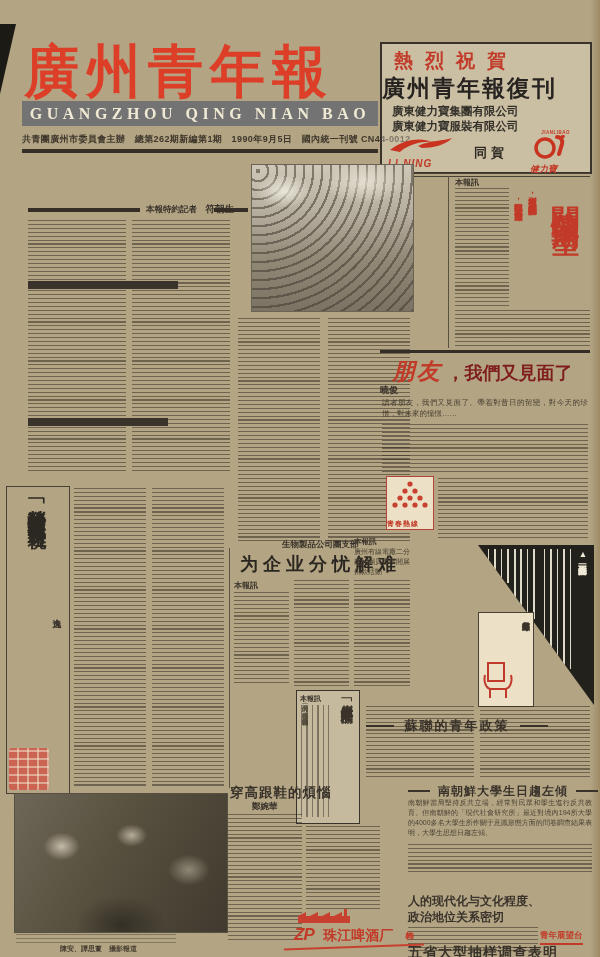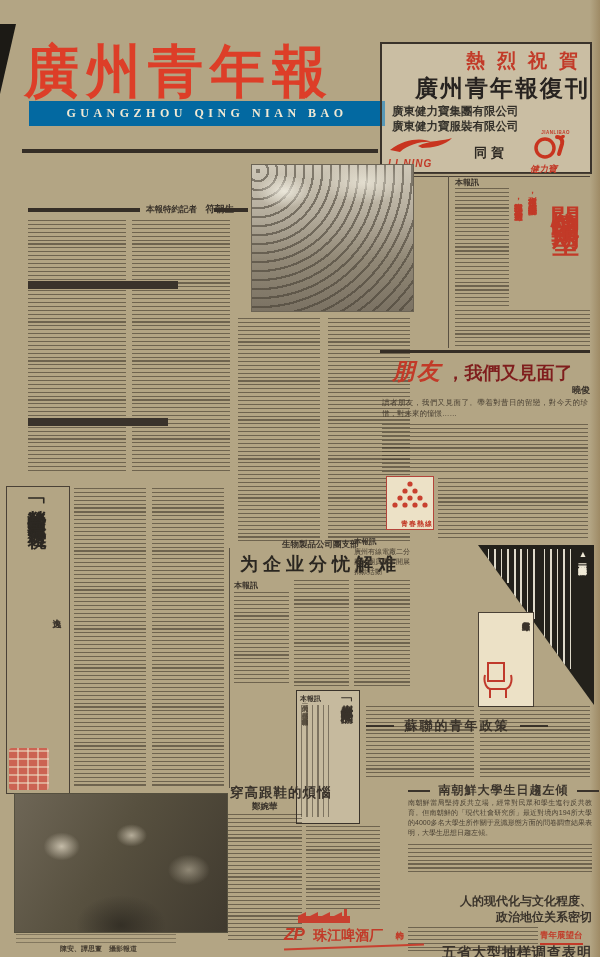--- a/index.html
+++ b/index.html
@@ -17,28 +17,28 @@
   
   .tlines{background:repeating-linear-gradient(180deg, rgba(54,46,35,.55) 0 1.1px, rgba(54,46,35,0) 1.1px 3.9px);}
   .tlines.lt{opacity:.7}
   .vlines{background:repeating-linear-gradient(90deg, rgba(54,46,35,.5) 0 1.3px, rgba(54,46,35,0) 1.3px 5.4px);}
   .vlines-w{background:repeating-linear-gradient(90deg, rgba(243,238,221,.9) 0 1.5px, rgba(243,238,221,0) 1.5px 6.5px);}
   .bar{background:#352e26;}
   .subbar{background:#3a332b;height:8px;}
   .boxed{border:1.5px solid #3a332b;}
   .vtext{writing-mode:vertical-rl;text-orientation:upright;}
   .red{color:#c23a28;}
-  .ctr{text-align:right;}
+  .ctr{text-align:left;font-family:Liberation Serif, serif;}
   .nowrap{white-space:nowrap;}
   .tiny{font-size:7.5px;line-height:1.45;text-align:justify;color:#473e31;}
   
   .mast-title{font-size:55px;font-weight:900;letter-spacing:7px;color:#dd3e28;
     font-family:"Liberation Serif",serif;transform:scaleY(1.04);transform-origin:top left;}
-  .mast-band{background:#0369a1;color:#f0e9d4;font-family:"Liberation Serif",serif;
-    font-weight:bold;font-size:12px;letter-spacing:4.5px;line-height:25px;text-align:center;margin-left:7px;}
+  .mast-band{background:#737373;color:#f0e9d4;font-family:"Liberation Serif",serif;
+    font-weight:bold;font-size:16px;letter-spacing:4.5px;line-height:25px;text-align:center;}
   .publine{font-size:9px;color:#3e362b;letter-spacing:.4px;white-space:nowrap;font-weight:bold;}
   
   .hollow{font-size:34px;font-weight:900;letter-spacing:2px;color:rgba(238,231,213,.95);
     -webkit-text-stroke:1.2px #3a332b;
     text-shadow:1px 0 #3a332b,-1px 0 #3a332b,0 1px #3a332b,0 -1px #3a332b;}
   .photo1{background:
       radial-gradient(40px 24px at 20% 18%, rgba(245,242,230,.8), transparent 70%),
       radial-gradient(60px 30px at 70% 12%, rgba(240,236,222,.7), transparent 70%),
       repeating-radial-gradient(circle at 6px 6px, rgba(66,59,48,.55) 0 2.2px, transparent 2.2px 9px),
       linear-gradient(180deg,#cfc8b8 0%,#b3ab9b 35%,#918876 65%,#7b7263 100%);
@@ -63,20 +63,21 @@
 </head>
 <body>
 
 <div id="page">
 
   <div class="abs" style="left:0;top:24px;width:16px;height:70px;background:#1c1a15;clip-path:polygon(0 0,100% 0,0 100%);"></div>
   <div class="abs" style="right:0;top:0;width:10px;height:957px;background:linear-gradient(90deg,transparent,rgba(120,90,45,.35));"></div>
 
   <div class="abs mast-title nowrap" style="left:24px;top:34px;">廣州青年報</div>
   <div class="abs mast-band" style="left:22px;top:101px;width:356px;height:25px;">GUANGZHOU QING NIAN BAO</div>
+  <div class="abs publine" style="left:22px;top:133px;">共青團廣州市委員會主辦　總第262期新編第1期　1990年9月5日　國內統一刊號 CN44-0012</div>
   <div class="abs bar" style="left:22px;top:149px;width:356px;height:4px;"></div>
 
   <div class="abs boxed" style="left:380px;top:42px;width:208px;height:128px;border-width:2px;background:rgba(245,238,220,.35);">
     <div class="abs red ctr" style="left:0;top:4px;width:100%;font-size:19px;font-weight:bold;letter-spacing:12px;text-indent:12px;">熱烈祝賀</div>
     <div class="abs ctr" style="left:0;top:29px;width:100%;font-size:23px;font-weight:900;letter-spacing:2px;color:#272320;">廣州青年報復刊</div>
     <div class="abs" style="left:10px;top:60px;font-size:11.5px;font-weight:bold;color:#33302a;">廣東健力寶集團有限公司</div>
     <div class="abs" style="left:10px;top:75px;font-size:11.5px;font-weight:bold;color:#33302a;">廣東健力寶服裝有限公司</div>
 
     <div class="abs" style="left:6px;top:92px;width:66px;height:30px;">
       <svg width="66" height="18" viewBox="0 0 66 18">
@@ -230,21 +231,21 @@
   <div class="abs tlines" style="left:306px;top:826px;width:74px;height:84px;"></div>
 
   <div class="abs" style="left:284px;top:908px;width:150px;height:42px;">
     <svg width="60" height="16" viewBox="0 0 60 16" style="position:absolute;left:12px;top:0;">
       <g fill="#c8402f">
         <rect x="2" y="8" width="52" height="7"></rect>
         <path d="M2 8 l8 -4 v4 M14 8 l8 -4 v4 M26 8 l8 -4 v4 M38 8 l8 -4 v4"></path>
         <rect x="48" y="1" width="3" height="7"></rect>
       </g>
     </svg>
-    <div class="abs red nowrap" style="left:0;top:17px;">
+    <div class="abs red nowrap" style="left:10px;top:17px;">
       <span style="font-size:17px;font-weight:900;font-style:italic;letter-spacing:-1px;">ZP</span>
       <span style="font-size:14px;font-weight:900;margin-left:5px;">珠江啤酒厂</span>
       <span class="vtext" style="font-size:8px;font-weight:bold;margin-left:5px;vertical-align:top;">特約</span>
     </div>
     <div class="abs" style="left:0;top:38px;width:140px;height:2px;background:#c8402f;transform:rotate(-2deg);"></div>
   </div>
 
   <div class="abs tlines lt" style="left:384px;top:852px;width:20px;height:60px;opacity:0;"></div>
 
 </div>

